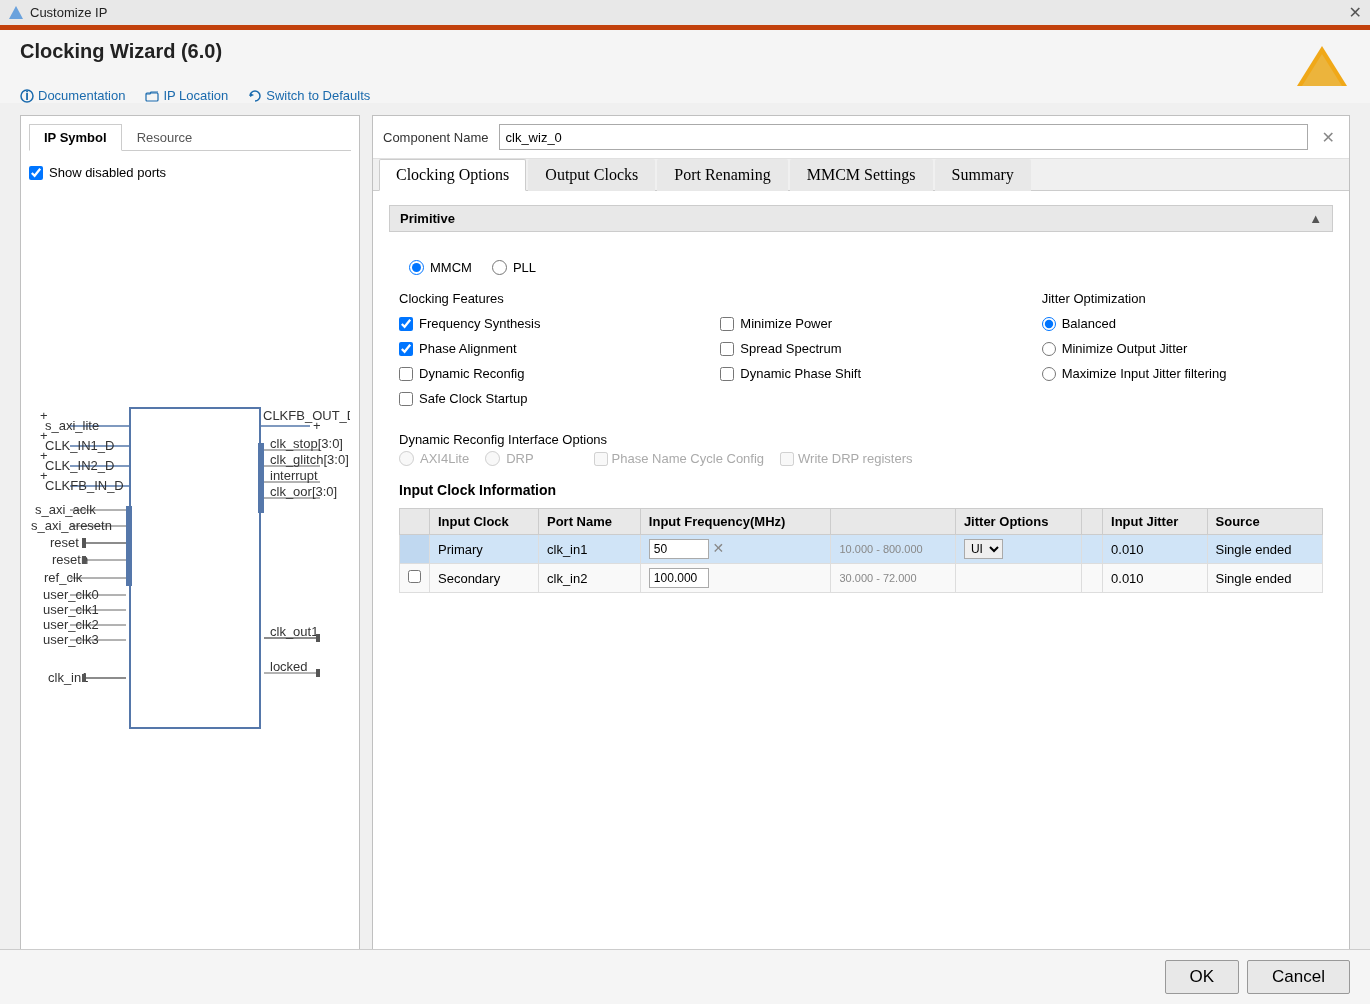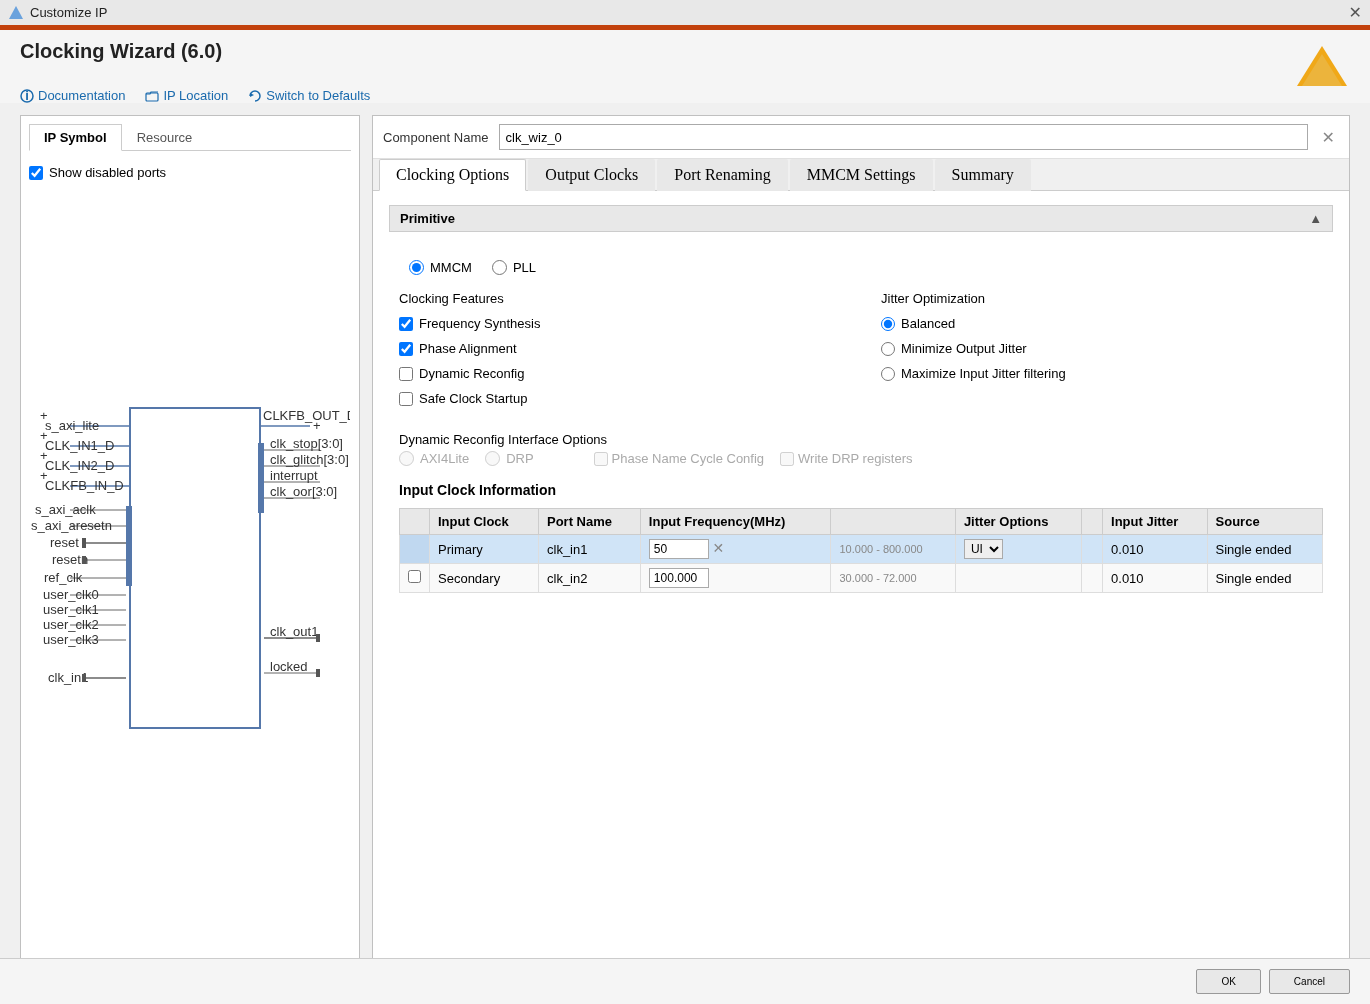--- a/index.html
+++ b/index.html
@@ -124,21 +124,21 @@
     .scrollbar-thumb { background: #aaa; height: 10px; width: 85%; border-radius: 5px; }
 
     
     .bottom-bar {
       position: fixed; bottom: 0; right: 0; width: 1370px;
       background: #f5f5f5; border-top: 1px solid #ccc;
       display: flex; justify-content: flex-end; gap: 8px;
       padding: 10px 20px;
     }
     .btn {
-      padding: 6px 24px; font-size: 10px; cursor: pointer;
+      padding: 6px 24px; font-size: 17px; cursor: pointer;
       border: 1px solid #999; border-radius: 2px;
     }
     .btn-ok { background: #e8e8e8; }
     .btn-cancel { background: #e8e8e8; }
 
     
     .scroll-arrow { font-size: 16px; color: #555; cursor: pointer; }
   </style>
 </head>
 <body>
@@ -333,20 +333,35 @@
           <label class="checkbox-option">
             <input type="checkbox" style="">
             <span>Dynamic Reconfig</span>
           </label>
           <label class="checkbox-option">
             <input type="checkbox" style="">
             <span>Safe Clock Startup</span>
           </label>
         </div>
 
+        <div class="features-col">
+          <div class="features-col-title" style="visibility:hidden;">.</div>
+          <label class="checkbox-option">
+            <input type="checkbox" style="">
+            <span>Minimize Power</span>
+          </label>
+          <label class="checkbox-option">
+            <input type="checkbox" style="">
+            <span>Spread Spectrum</span>
+          </label>
+          <label class="checkbox-option">
+            <input type="checkbox" style="">
+            <span>Dynamic Phase Shift</span>
+          </label>
+        </div>
 
         <div class="features-col">
           <div class="features-col-title">Jitter Optimization</div>
           <label class="radio-jitter">
             <input type="radio" name="jitter" checked="" style="">
             <span>Balanced</span>
           </label>
           <label class="radio-jitter">
             <input type="radio" name="jitter" style="">
             <span>Minimize Output Jitter</span>

